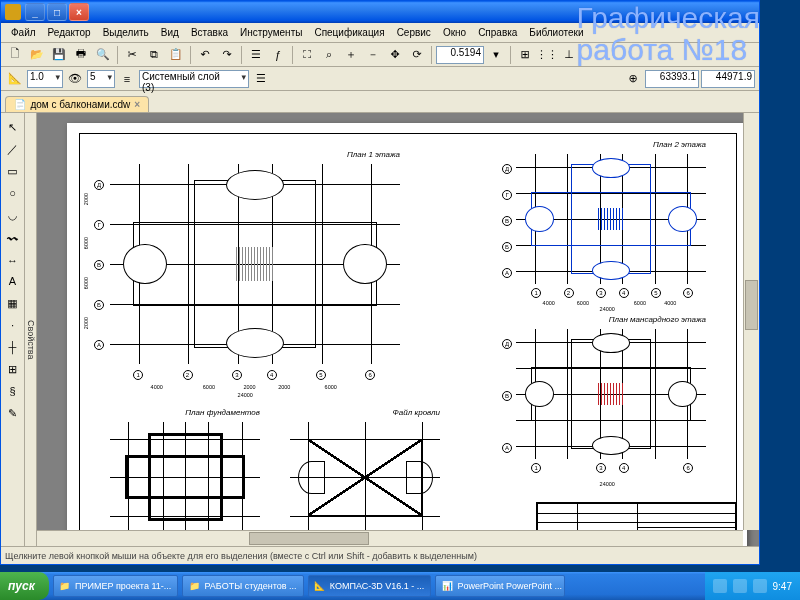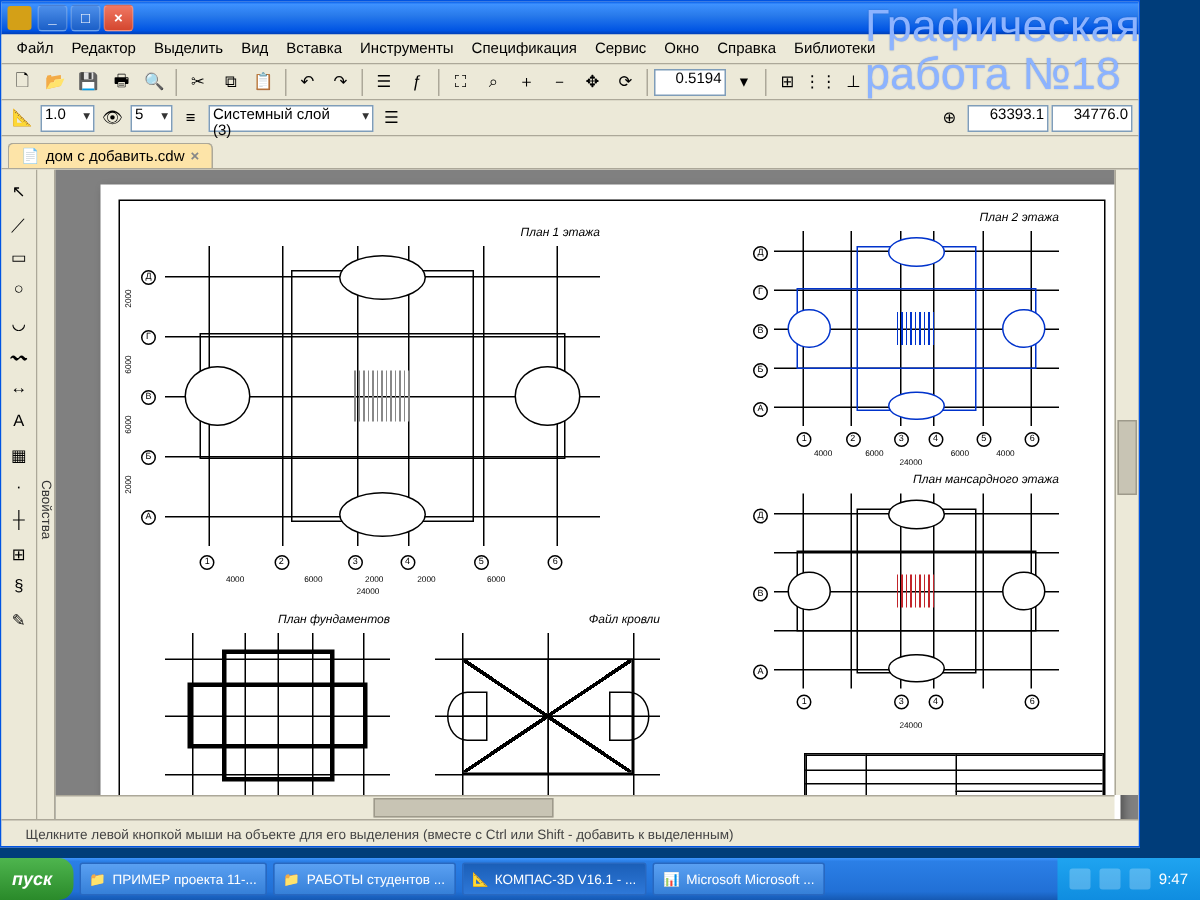--- a/index.html
+++ b/index.html
@@ -44,21 +44,21 @@
   
   .gridline { position: absolute; background: #000; }
   .gridline.h { height: 0.5px; left: 0; right: 0; }
   .gridline.v { width: 0.5px; top: 0; bottom: 0; }
   .axis-bubble { position: absolute; width: 10px; height: 10px; border: 0.8px solid #000; border-radius: 50%; font-size: 6px; display: flex; align-items: center; justify-content: center; color: #000; background: #fff; }
   .dim { position: absolute; font-size: 5.5px; color: #000; }
   
   .title-block { position: absolute; right: 0; bottom: 0; width: 200px; height: 50px; border: 1px solid #000; }
   .title-block .cell { position: absolute; border-top: 0.5px solid #000; border-left: 0.5px solid #000; font-size: 5px; }
   
-  .statusbar { height: 18px; background: #ece9d8; border-top: 1px solid #aca899; display: flex; align-items: center; padding: 0 16px; font-size: 9px; color: #444; }
+  .statusbar { height: 18px; background: #ece9d8; border-top: 1px solid #aca899; display: flex; align-items: center; padding: 0 4px; font-size: 9px; color: #444; }
   
   .overlay-title { position: absolute; right: 40px; top: 2px; font-size: 30px; font-family: "Trebuchet MS", sans-serif; color: #8cb3ff; font-weight: 300; line-height: 1.05; text-align: left; text-shadow: 0 0 1px rgba(0,40,120,0.3); }
   
   .taskbar { position: absolute; left: 0; bottom: 0; width: 800px; height: 28px; background: linear-gradient(to bottom,#3d95ff 0%,#2b7fe6 8%,#2170d6 80%,#1559b3 100%); display: flex; align-items: center; }
   .taskbar .start { height: 28px; background: linear-gradient(to bottom,#4eb54e,#2a8a2a); color: white; font-weight: bold; font-style: italic; padding: 0 14px 0 8px; display: flex; align-items: center; border-radius: 0 10px 10px 0; font-size: 12px; }
   .taskbar .titem { height: 22px; margin-left: 4px; background: linear-gradient(to bottom,#5aa0f2,#3680d8); border: 1px solid #2868c0; border-radius: 2px; color: white; font-size: 9px; padding: 0 6px; display: flex; align-items: center; gap: 4px; max-width: 130px; overflow: hidden; white-space: nowrap; }
   .taskbar .titem.active { background: linear-gradient(to bottom,#1b5fb8,#2e78d8); }
   .taskbar .tray { margin-left: auto; background: linear-gradient(to bottom,#1fa4f0,#0f8de0); height: 28px; display: flex; align-items: center; padding: 0 8px; color: white; font-size: 10px; gap: 6px; }
   .taskbar .tray .ticon { width: 14px; height: 14px; background: rgba(255,255,255,0.25); border-radius: 2px; }
   
@@ -139,27 +139,27 @@
     <div class="tbtn">📐</div>
     <div class="combo" style="width:36px">1.0</div>
     <div class="tbtn">👁</div>
     <div class="combo" style="width:28px">5</div>
     <div class="tbtn">≡</div>
     <div class="combo" style="width:110px">Системный слой (3)</div>
     <div class="tbtn">☰</div>
     <div style="flex:1"></div>
     <div class="tbtn">⊕</div>
     <div class="num" style="width:54px">63393.1</div>
-    <div class="num" style="width:54px">34776.0</div>
+    <div class="num" style="width:54px">44971.9</div>
   </div>
 
   <div class="doctab-row">
     <div class="doctab">
       <span>📄</span>
-      <span>дом с добавить.cdw</span>
+      <span>дом с балконами.cdw</span>
       <span class="x">×</span>
     </div>
   </div>
 
   <div class="workarea">
 
     <div class="palette">
       <div class="pbtn">↖</div>
       <div class="pbtn">／</div>
       <div class="pbtn">▭</div>
@@ -392,21 +392,21 @@
   <div class="titem">
       <span>📁</span>
       <span>РАБОТЫ студентов ...</span>
     </div>
   <div class="titem active">
       <span>📐</span>
       <span>КОМПАС-3D V16.1 - ...</span>
     </div>
   <div class="titem">
       <span>📊</span>
-      <span>Microsoft Microsoft ...</span>
+      <span>PowerPoint PowerPoint ...</span>
     </div>
   <div class="tray">
     <div class="ticon"></div>
     <div class="ticon"></div>
     <div class="ticon"></div>
     <span>9:47</span>
   </div>
 </div>
 
 </body></html>

